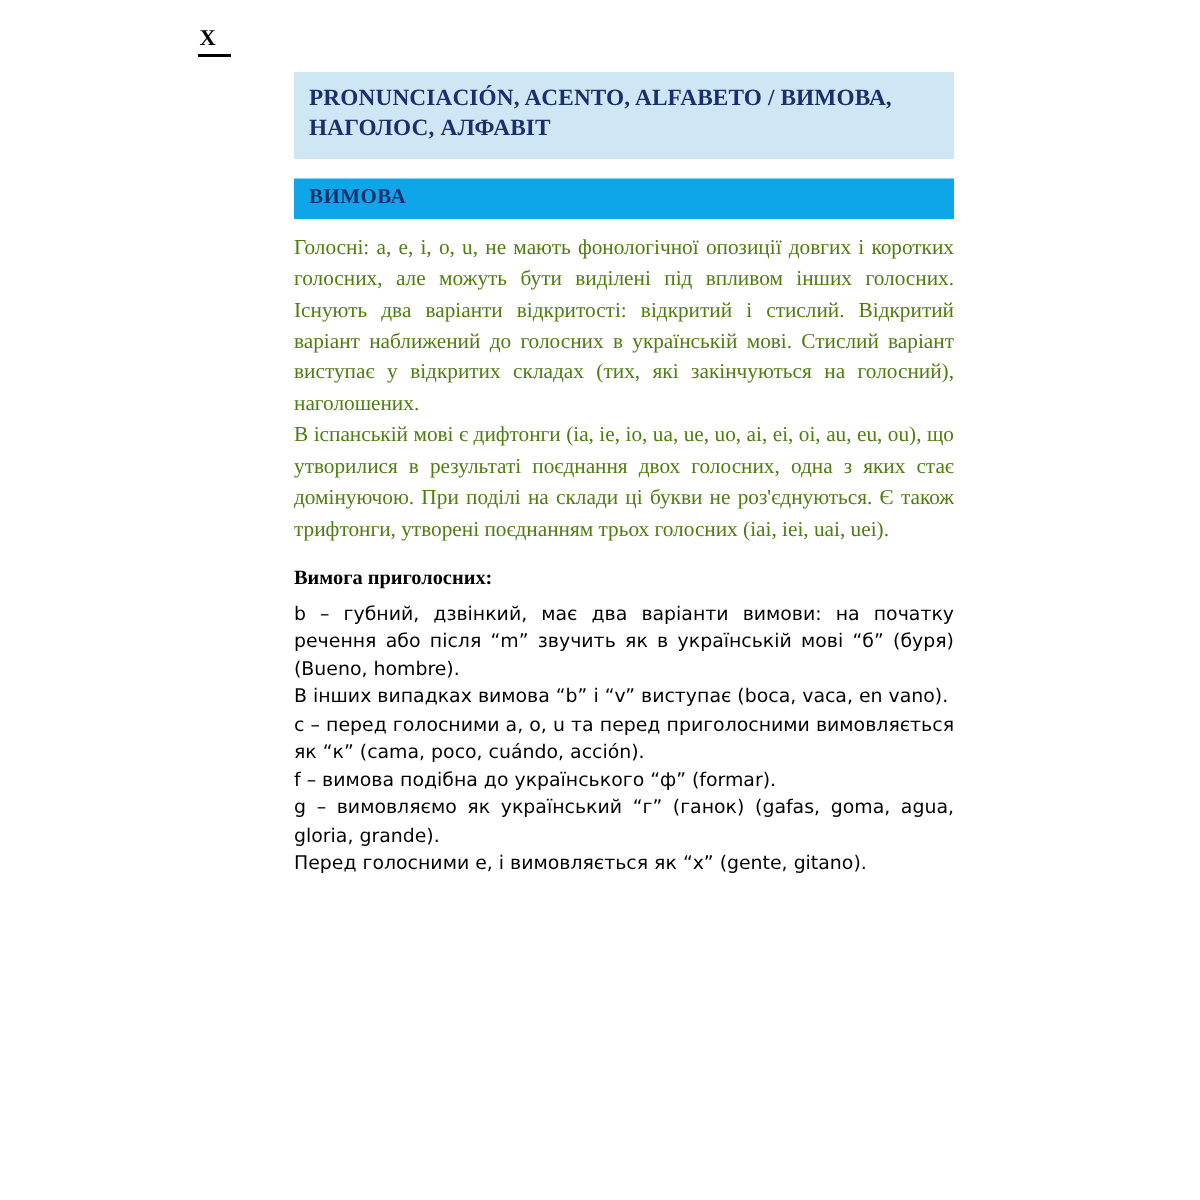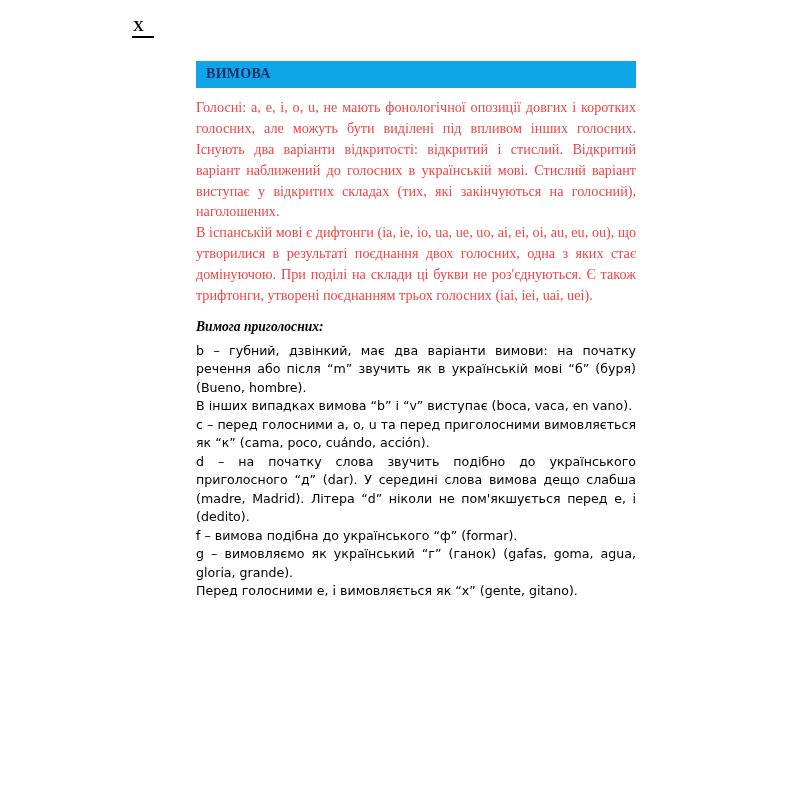--- a/index.html
+++ b/index.html
@@ -89,35 +89,34 @@
     letter-spacing: 0.3px;
   }
   .body-block {
     margin-top: 9px;
   }
   p.para {
     margin: 0;
     font-family: "DejaVu Sans", sans-serif;
     font-size: 12.6px;
     line-height: 1.47;
-    color: #ef4444;
+    color: #4d7c0f;
     text-align: justify;
     text-justify: inter-word;
   }
   p.para.serif {
     font-family: "Liberation Serif", serif;
     font-size: 14.2px;
   }
   .subhead {
     margin: 13px 0 7px 0;
     font-family: "Liberation Serif", serif;
     font-weight: bold;
     font-size: 13.6px;
     color: #000000;
-    font-style: italic;
   }
   .entry {
     margin: 0 0 0 0;
     font-family: "DejaVu Sans", sans-serif;
     font-size: 12.6px;
     line-height: 1.47;
     color: #000000;
     text-align: justify;
     text-justify: inter-word;
   }
@@ -130,35 +129,37 @@
 
 <div class="page">
 
   <div class="left-band"></div>
 
   <div class="page-number">X</div>
   <div class="rule"></div>
 
   <div class="content">
 
+    <div class="title-bar">
+      <h1 class="title-text">PRONUNCIACIÓN, ACENTO, ALFABETO / ВИМОВА, НАГОЛОС, АЛФАВІТ</h1>
+    </div>
 
     <div class="section-bar">
       <h2 class="section-text">ВИМОВА</h2>
     </div>
 
     <div class="body-block">
       <p class="para serif">Голосні: a, e, i, o, u, не мають фонологічної опозиції довгих і коротких голосних, але можуть бути виділені під впливом інших голосних. Існують два варіанти відкритості: відкритий і стислий. Відкритий варіант наближений до голосних в українській мові. Стислий варіант виступає у відкритих складах (тих, які закінчуються на голосний), наголошених.</p>
       <p class="para serif">В іспанській мові є дифтонги (ia, ie, io, ua, ue, uo, ai, ei, oi, au, eu, ou), що утворилися в результаті поєднання двох голосних, одна з яких стає домінуючою. При поділі на склади ці букви не роз'єднуються. Є також трифтонги, утворені поєднанням трьох голосних (iai, iei, uai, uei).</p>
 
       <p class="subhead">Вимога приголосних:</p>
 
       <p class="entry">b – губний, дзвінкий, має два варіанти вимови: на початку речення або після “m” звучить як в українській мові “б” (буря) (Bueno, hombre).</p>
       <p class="entry">В інших випадках вимова “b” і “v” виступає (boca, vaca, en vano).</p>
       <p class="entry">c – перед голосними a, o, u  та перед приголосними вимовляється як “к” (cama, poco, cuándo, acción).</p>
-      <p class="entry">d – на початку слова звучить подібно до українського приголосного “д” (dar). У середині слова вимова дещо слабша (madre, Madrid). Літера “d” ніколи не пом'якшується перед e, i (dedito).</p>
       <p class="entry">f – вимова подібна до українського “ф” (formar).</p>
       <p class="entry">g – вимовляємо як український “г” (ганок) (gafas, goma, agua, gloria, grande).</p>
       <p class="entry">Перед голосними e, i вимовляється як “х” (gente, gitano).</p>
     </div>
 
   </div>
 
   <div class="bottom-band"></div>
 
 </div>

